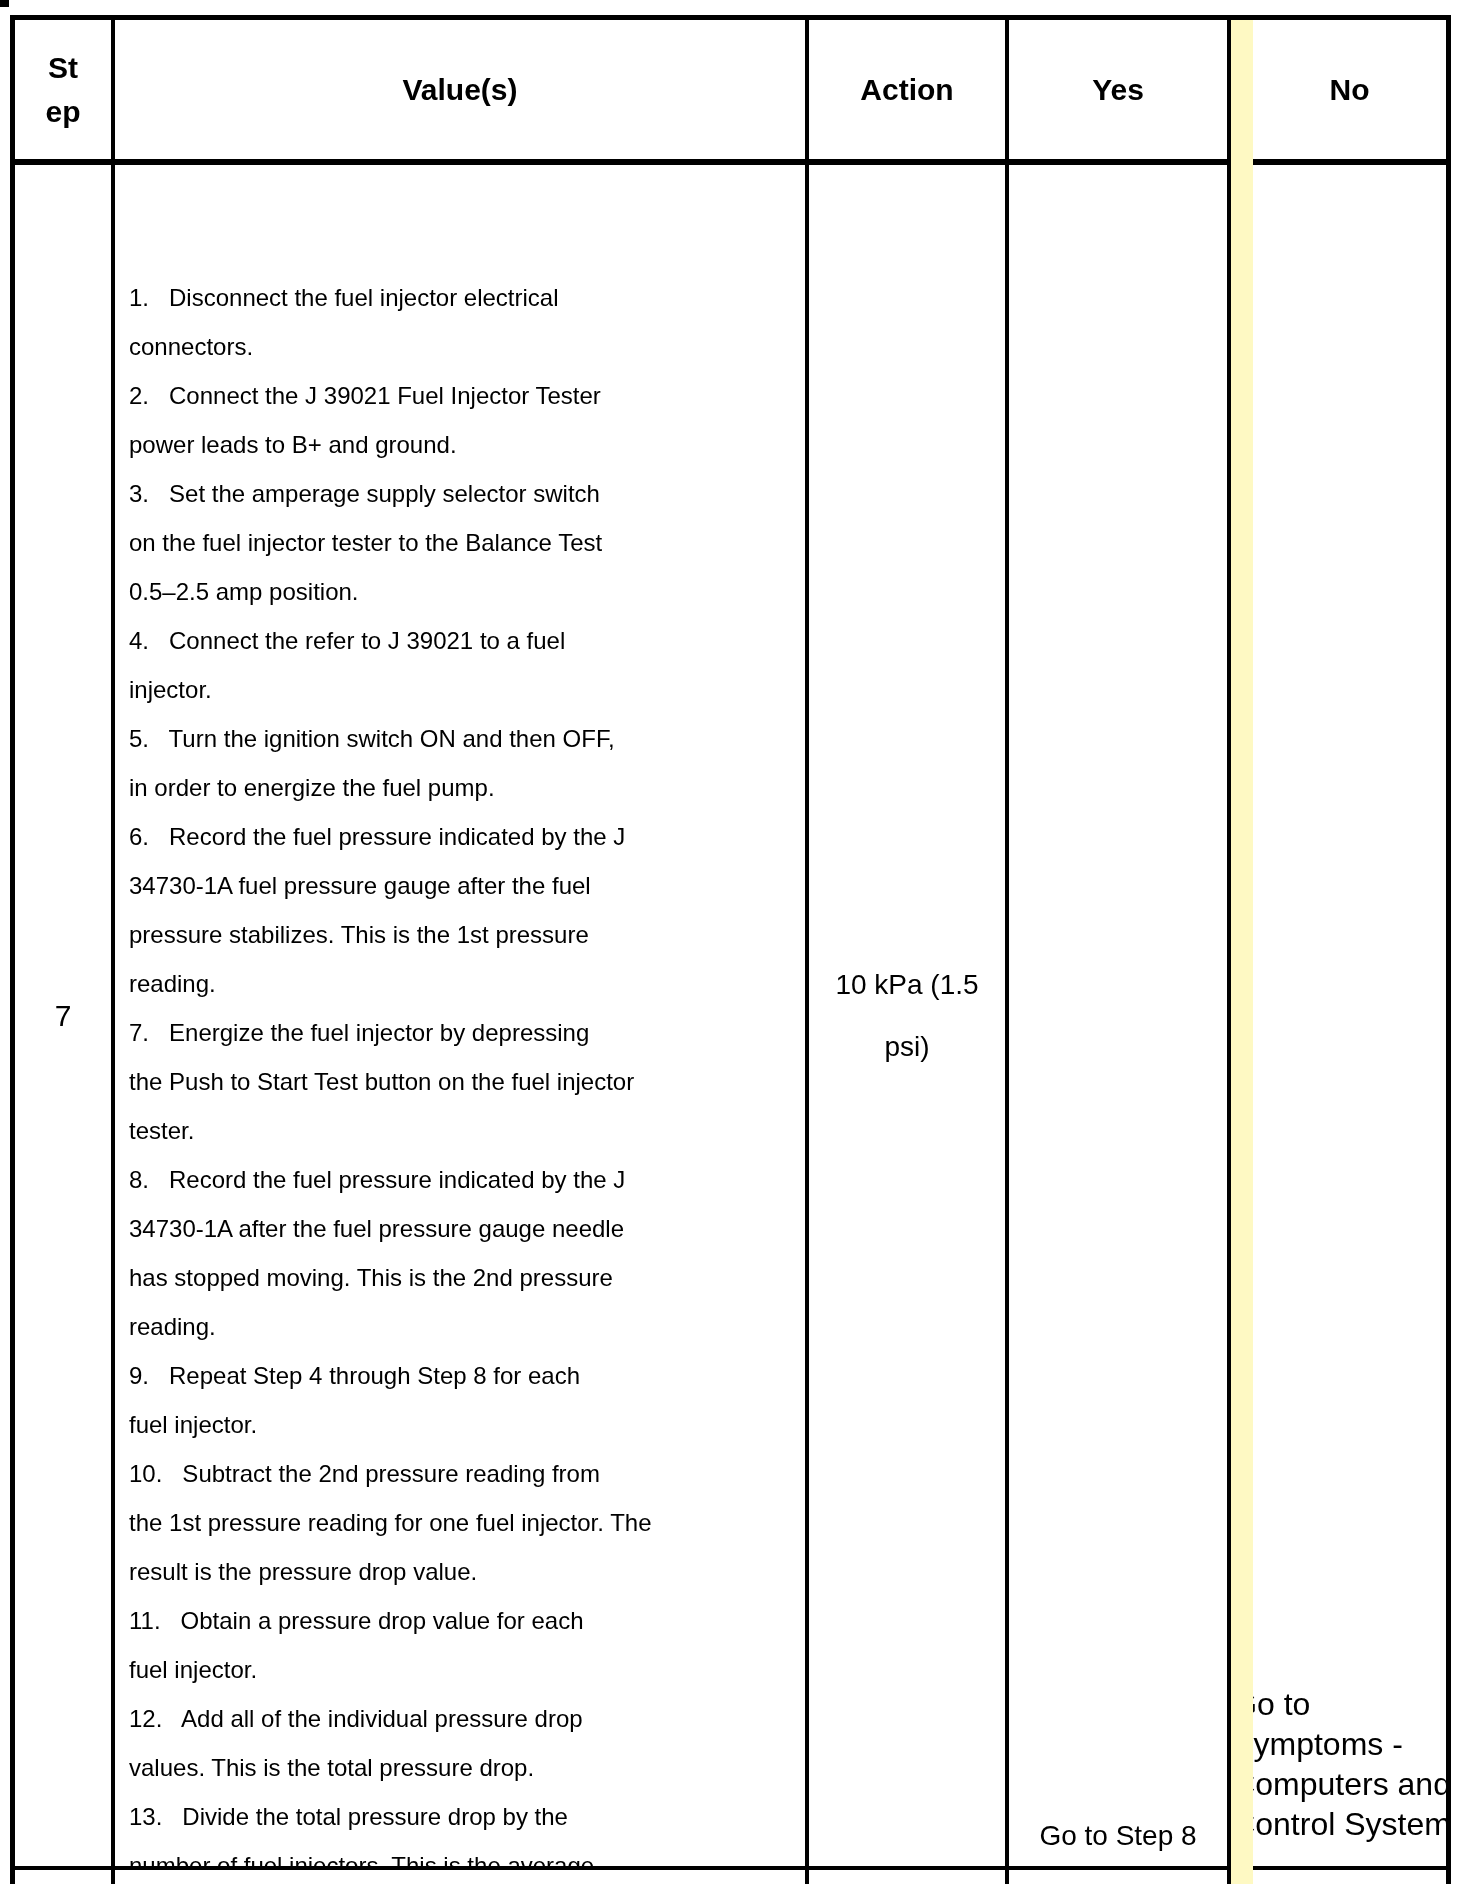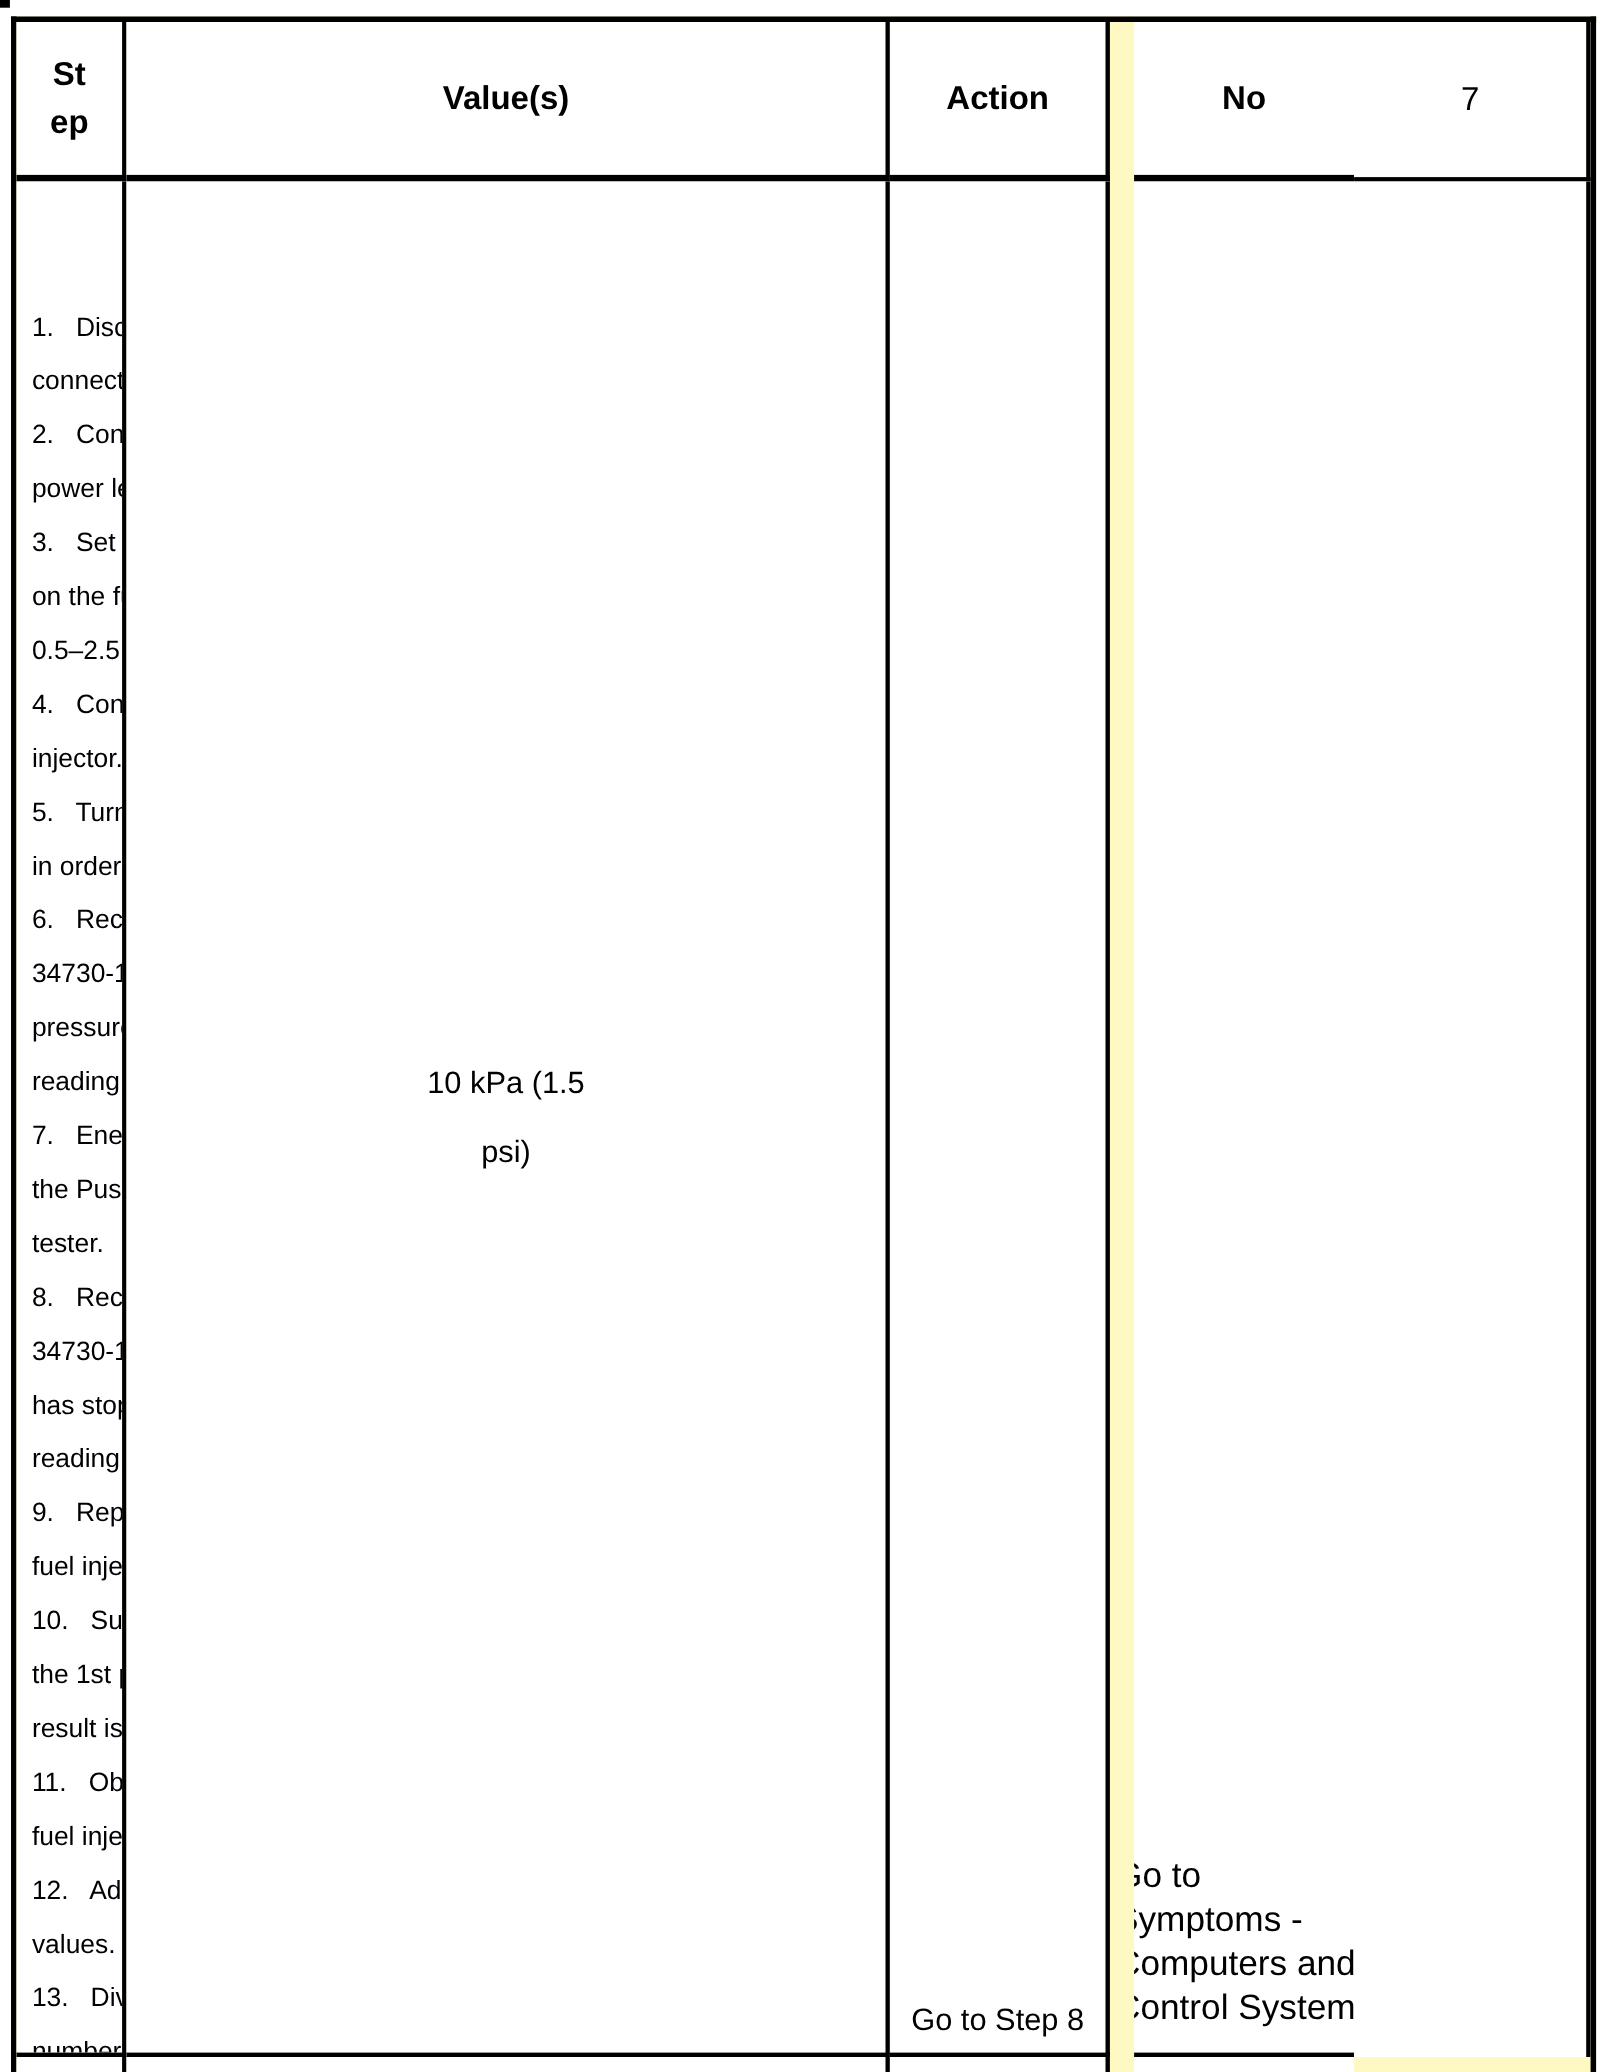--- a/index.html
+++ b/index.html
@@ -59,20 +59,23 @@
   <div class="c hdr">
     <span>St
 ep</span>
   </div>
   <div class="c hdr">
     <span>Value(s)</span>
   </div>
   <div class="c hdr">
     <span>Action</span>
   </div>
+  <div class="c hdr">
+    <span>Yes</span>
+  </div>
   <div class="c hdr last">
     <span>No</span>
   </div>
 
   <div class="c bdy step-cell">
     <span>7</span>
   </div>
   <div class="c bdy action-cell">
     <div>1.   Disconnect the fuel injector electrical
 connectors.

